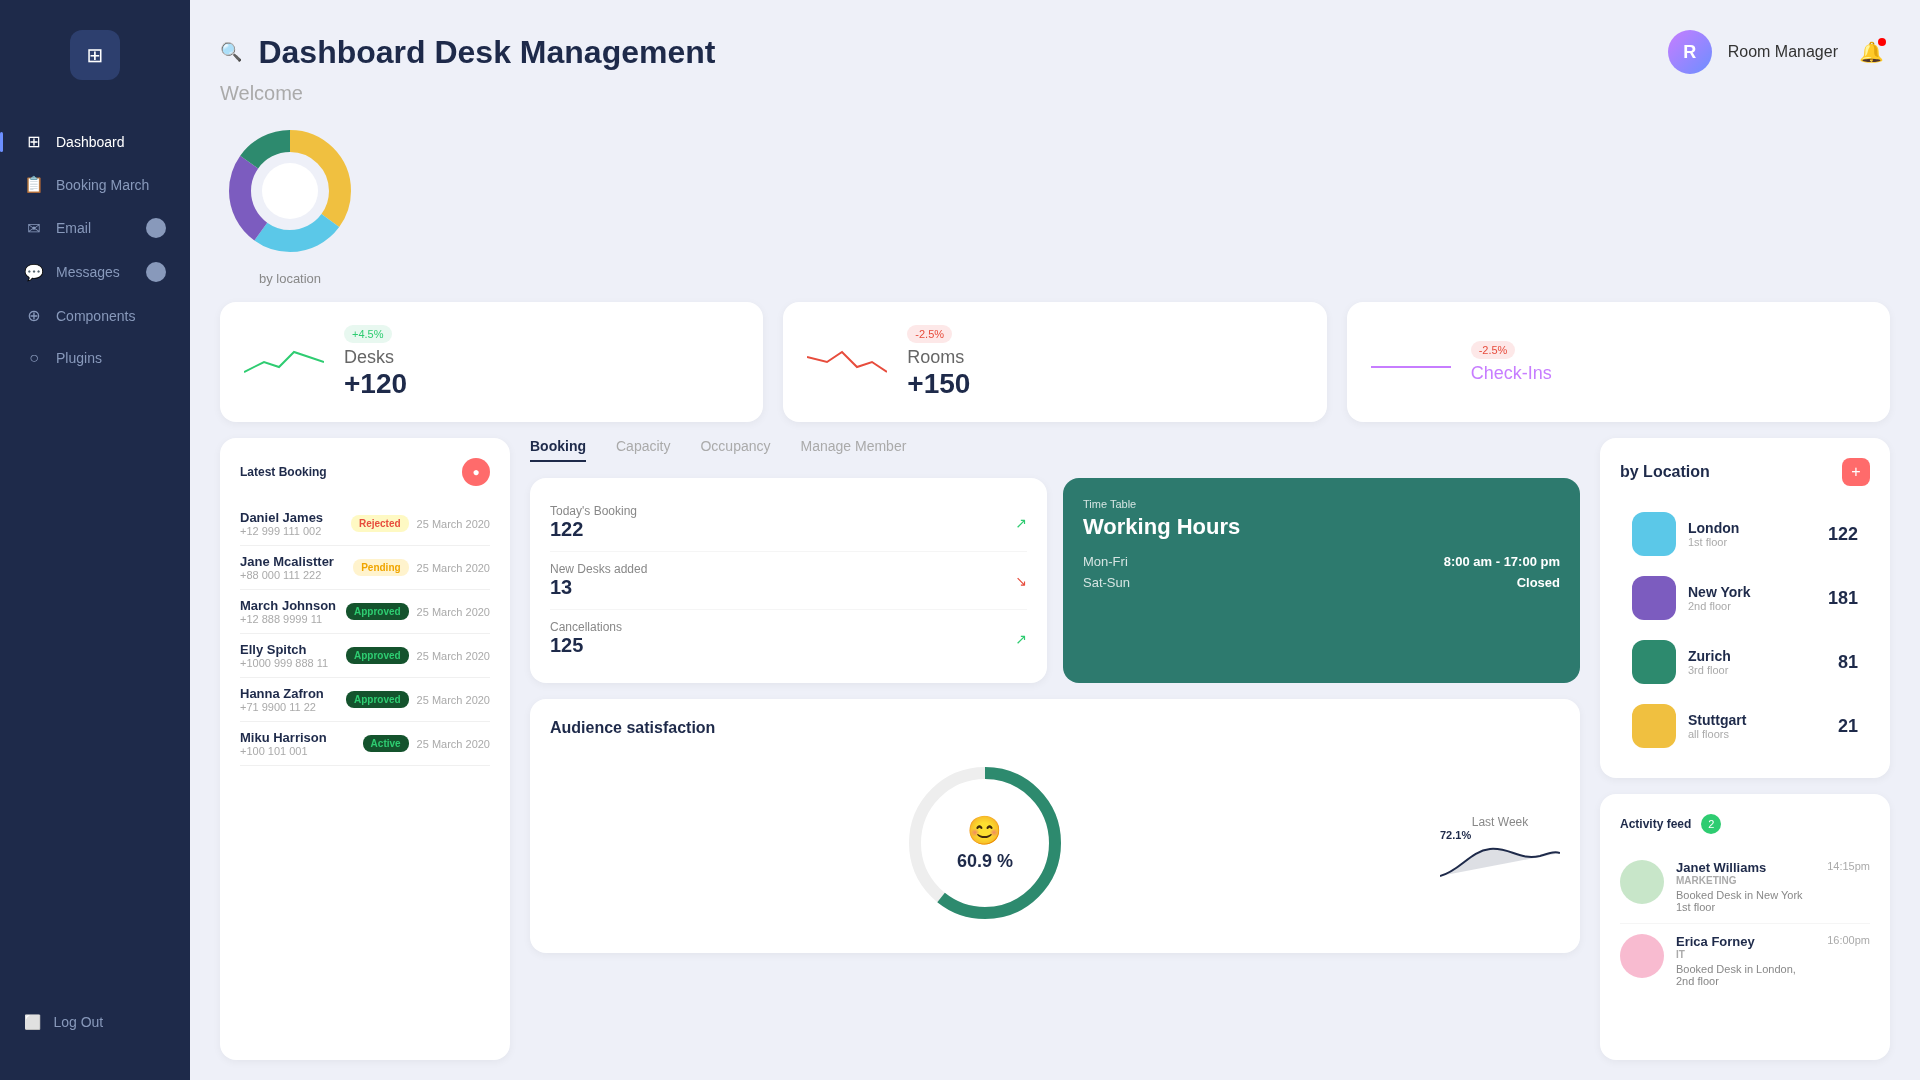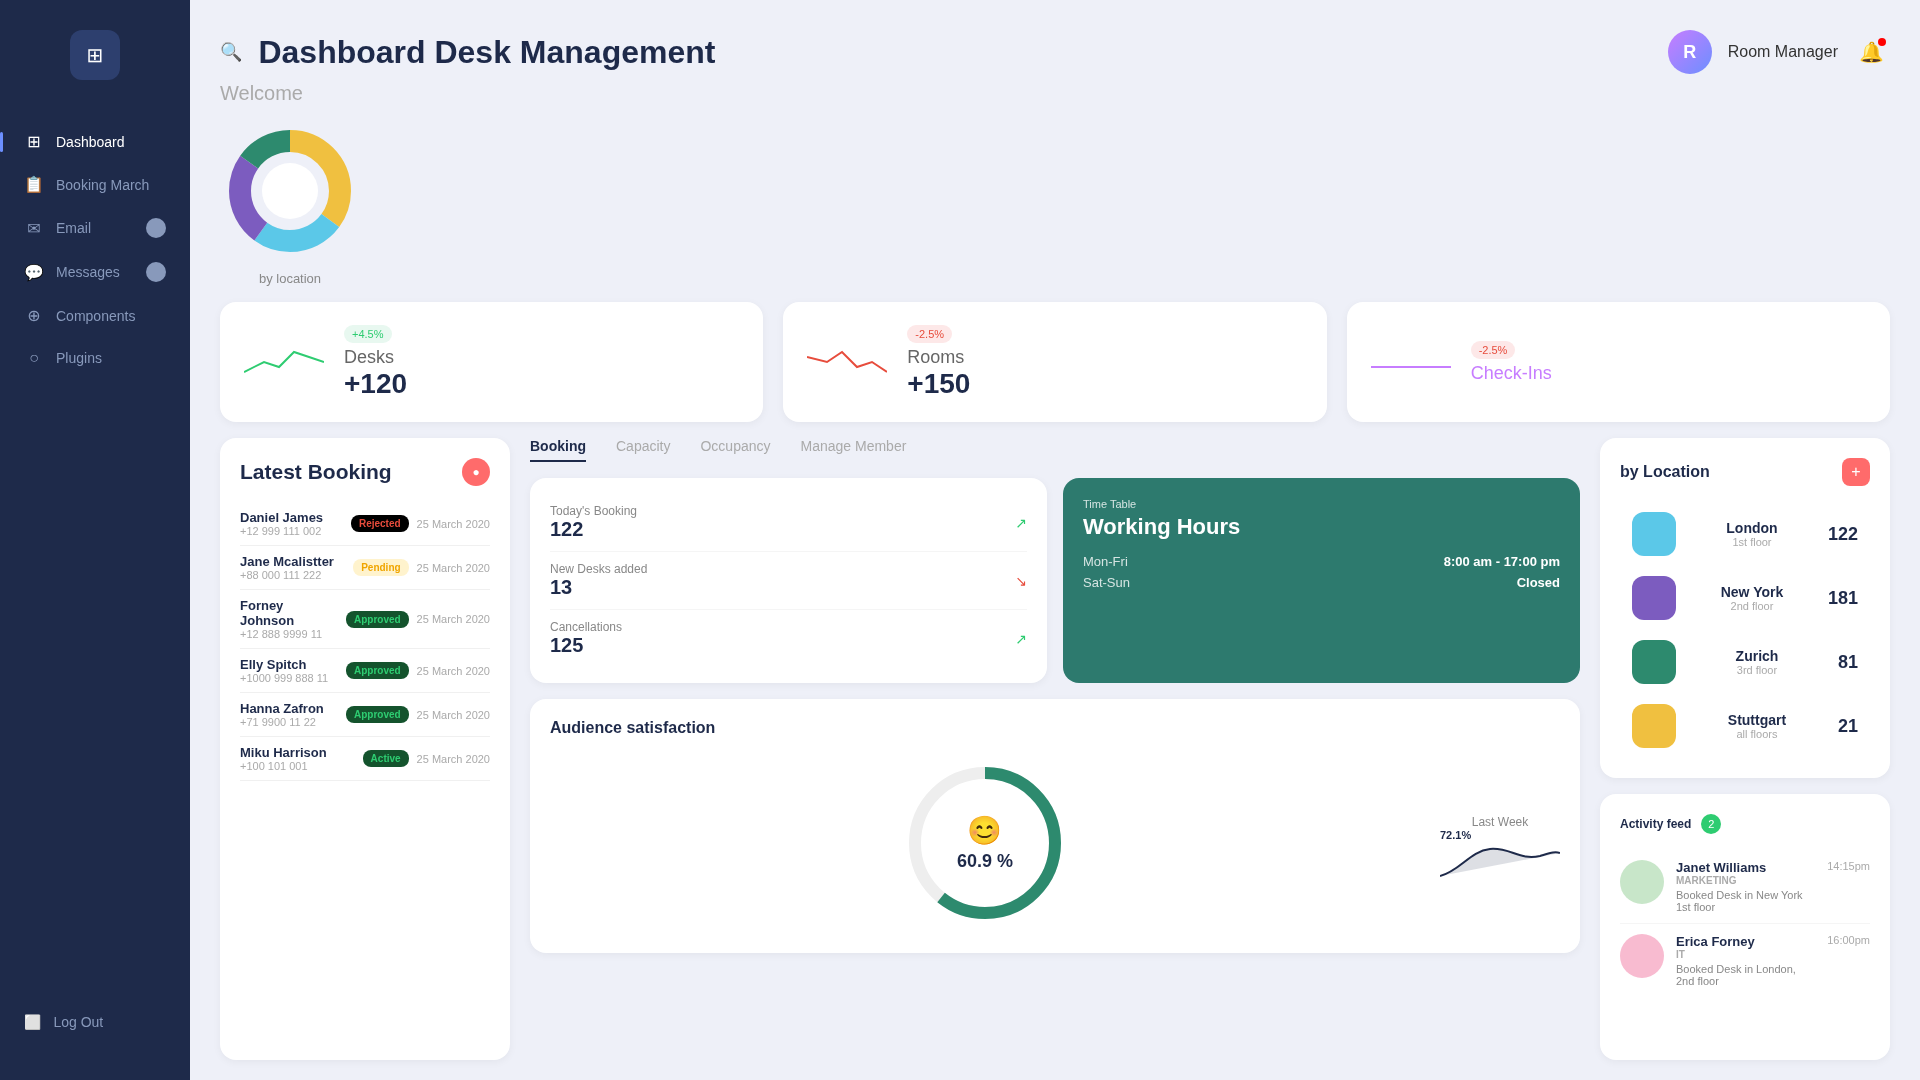--- a/index.html
+++ b/index.html
@@ -135,31 +135,31 @@
     
     .latest-booking {
       width: 290px;
       background: white;
       border-radius: 16px;
       padding: 20px;
       box-shadow: 0 2px 8px rgba(0,0,0,0.05);
       overflow: hidden;
     }
     .card-header { display: flex; align-items: center; justify-content: space-between; margin-bottom: 16px; }
-    .card-title { font-size: 21px; font-weight: 700; color: #1e2a4a; }
+    .card-title { font-size: 12px; font-weight: 700; color: #1e2a4a; }
     .card-dot { width: 28px; height: 28px; background: #ff6b6b; border-radius: 50%; display: flex; align-items: center; justify-content: center; color: white; font-size: 12px; cursor: pointer; }
     .booking-item { display: flex; align-items: center; gap: 8px; padding: 8px 0; border-bottom: 1px solid #f0f0f0; }
     .booking-info { flex: 1; }
     .booking-name { font-size: 13px; font-weight: 600; color: #1e2a4a; }
     .booking-phone { font-size: 11px; color: #aaa; }
     .booking-status {
       font-size: 10px; padding: 3px 8px; border-radius: 8px;
       font-weight: 600;
     }
-    .status-rejected { background: #000000; color: #e74c3c; }
+    .status-rejected { background: #fef9c3; color: #e74c3c; }
     .status-pending { background: #fff3cd; color: #f0a500; }
     .status-approved { background: #14532d; color: #2ecc71; }
     .booking-date { font-size: 11px; color: #aaa; }
     .tabs { display: flex; gap: 30px; }
     .tab {
       font-size: 14px; color: #aaa; cursor: pointer; padding-bottom: 6px;
     }
     .tab.active { color: #1e2a4a; font-weight: 700; border-bottom: 2px solid #1e2a4a; }
     .metric-up { color: #2ecc71; }
     .metric-down { color: #e74c3c; }
@@ -203,21 +203,21 @@
     
     .location-card {
       background: white;
       border-radius: 16px;
       padding: 20px;
       box-shadow: 0 2px 8px rgba(0,0,0,0.05);
     }
     .loc-header { display: flex; align-items: center; justify-content: space-between; margin-bottom: 16px; }
     .loc-title { font-size: 16px; font-weight: 700; color: #1e2a4a; }
     .loc-add { width: 28px; height: 28px; background: #ff6b6b; border-radius: 8px; display: flex; align-items: center; justify-content: center; color: white; font-size: 16px; cursor: pointer; }
-    .loc-item { display: flex; align-items: center; padding: 10px 12px; text-align: center; }
+    .loc-item { display: flex; align-items: center; gap: 12px; padding: 10px 12px; }
     .loc-color { width: 44px; height: 44px; border-radius: 12px; }
     .loc-info { flex: 1; }
     .loc-name { font-size: 14px; font-weight: 700; color: #1e2a4a; }
     .loc-floor { font-size: 11px; color: #aaa; }
     .loc-count { font-size: 18px; font-weight: 700; color: #1e2a4a; }
 
     
     .activity-card {
       background: white;
       border-radius: 16px;
@@ -380,21 +380,21 @@
         <div class="booking-item">
           <div class="booking-info">
             <div class="booking-name">Jane Mcalistter</div>
             <div class="booking-phone">+88 000 111 222</div>
           </div>
           <span class="booking-status status-pending">Pending</span>
           <span class="booking-date">25 March 2020</span>
         </div>
         <div class="booking-item">
           <div class="booking-info">
-            <div class="booking-name">Forney Johnson</div>
+            <div class="booking-name">March Johnson</div>
             <div class="booking-phone">+12 888 9999 11</div>
           </div>
           <span class="booking-status status-approved">Approved</span>
           <span class="booking-date">25 March 2020</span>
         </div>
         <div class="booking-item">
           <div class="booking-info">
             <div class="booking-name">Elly Spitch</div>
             <div class="booking-phone">+1000 999 888 11</div>
           </div>

